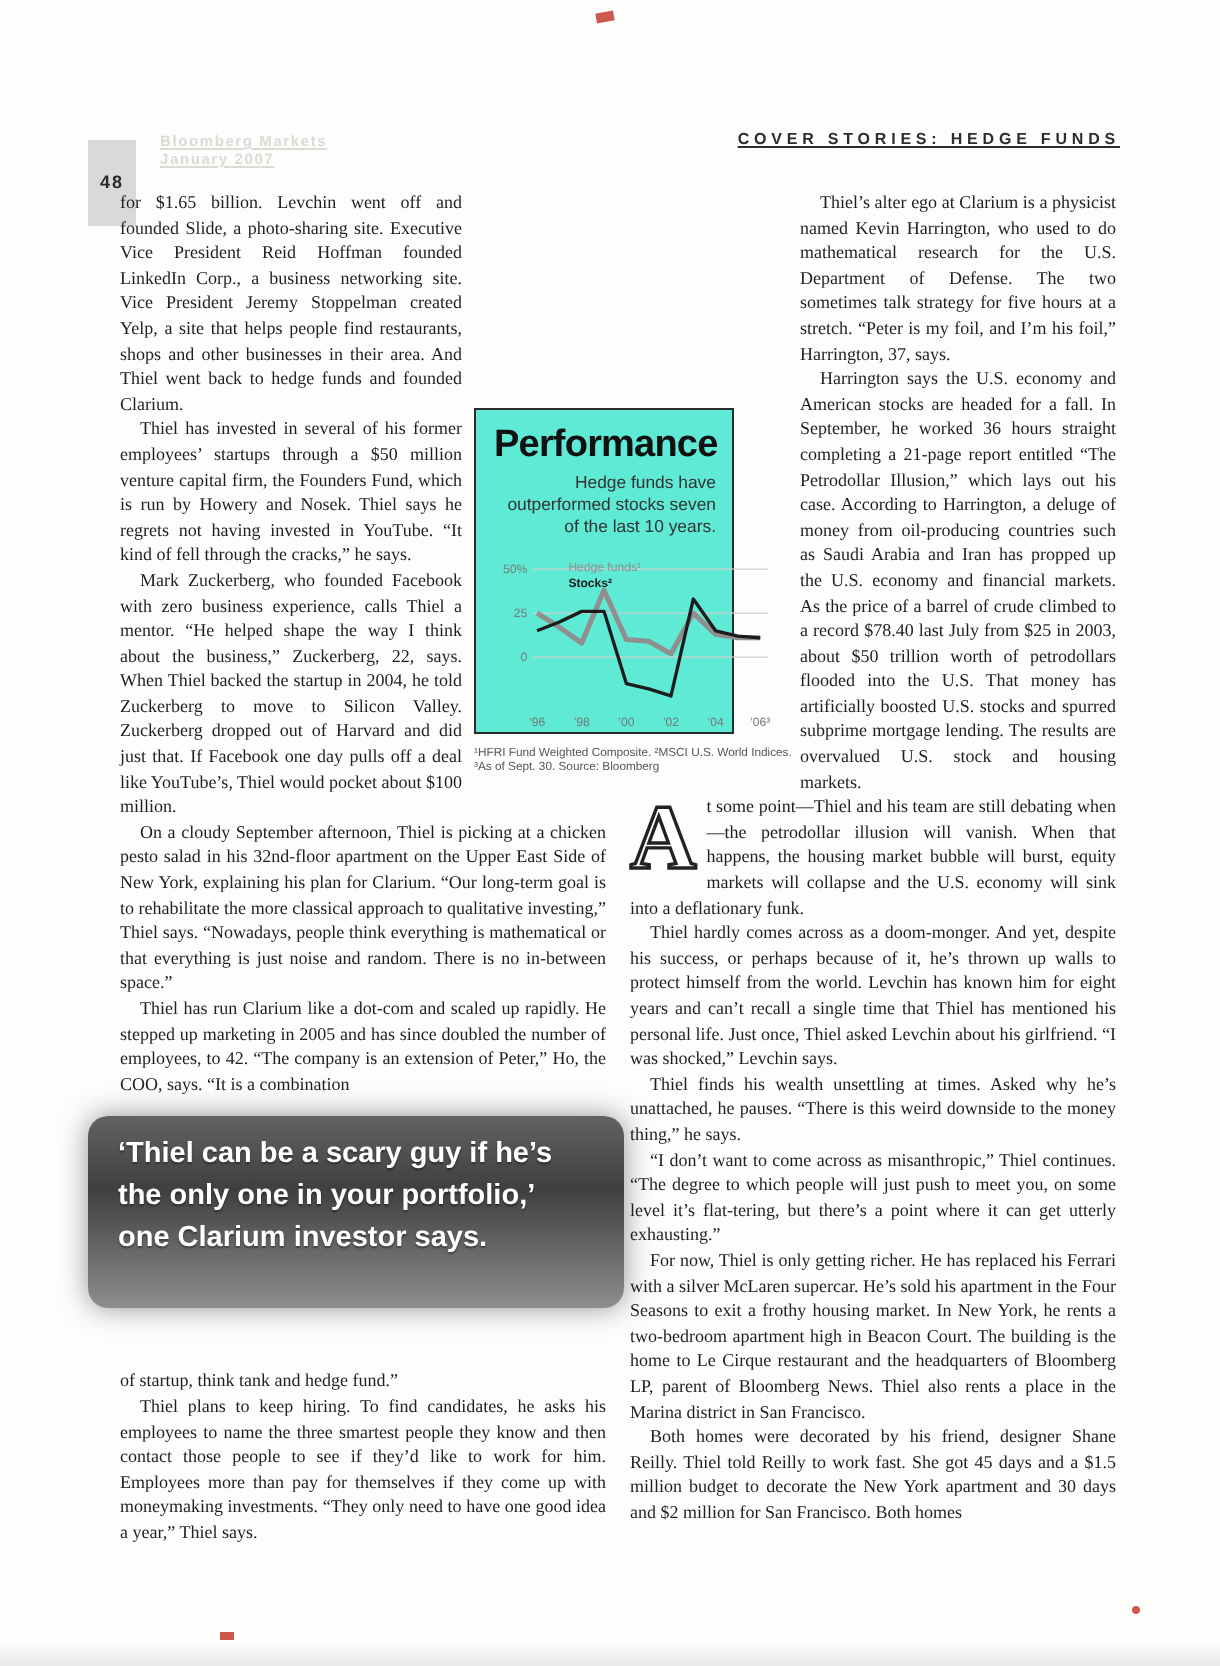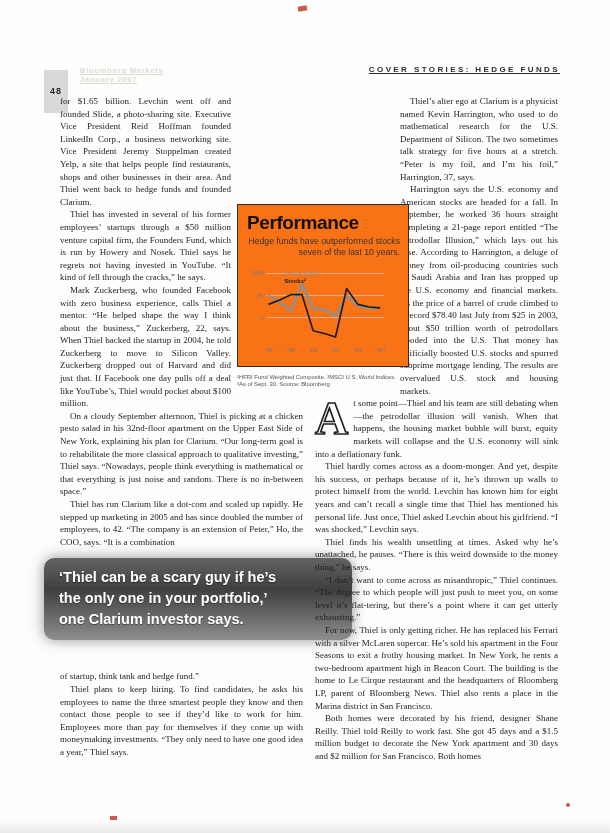--- a/index.html
+++ b/index.html
@@ -14,32 +14,32 @@
        font:bold 8px/10px "Liberation Sans",sans-serif;letter-spacing:2.4px;text-decoration:underline;}
   
   .col{position:absolute;width:243px;font-size:9px;line-height:12.6px;text-align:justify;}
   .col.left{left:60px;top:95px;}
   .col.right{left:315px;top:95px;}
   .col p{margin:0;text-indent:10px;}
   .col p.noindent{text-indent:0;}
   .wrap-spacer-l{float:right;width:72px;height:200px;margin-top:104px;}
   .wrap-spacer-r{float:left;width:85px;height:196px;margin-top:98px;}
   
-  .perf-box{position:absolute;left:237px;top:204px;width:172px;height:163px;box-sizing:border-box;
-            background:#f97316;border:1.5px solid #2b2b2b;padding:7px 8px 4px 9px;
+  .perf-box{position:absolute;left:237px;top:204px;width:130px;height:163px;box-sizing:border-box;
+            background:#5eead4;border:1.5px solid #2b2b2b;padding:7px 8px 4px 9px;
             font-family:"Liberation Sans",sans-serif;}
   .perf-title{margin:0;font-size:19px;line-height:21px;font-weight:bold;letter-spacing:-.4px;color:#111;}
   .perf-sub{margin:3px 0 3px;font-size:8.7px;line-height:11px;color:#333;text-align:right;}
   .perf-svg{display:block;}
   .tick{font-size:6.2px;fill:#777;font-family:"Liberation Sans",sans-serif;}
   .perf-foot{position:absolute;left:237px;top:374px;width:162px;font:5.9px/7.4px "Liberation Sans",sans-serif;
              color:#555;text-align:left;}
   
-  .pullquote{margin:10px 0 30px -16px;width:308px;box-sizing:border-box;border-radius:10px;
-             padding:9px 12px 10px 15px;background:linear-gradient(180deg,#636363 0%,#3f3f3f 38%,#8e8e8e 100%);
+  .pullquote{margin:10px 0 30px -16px;width:268px;box-sizing:border-box;border-radius:10px;
+             padding:9px 12px 24px 15px;background:linear-gradient(180deg,#636363 0%,#3f3f3f 38%,#8e8e8e 100%);
              box-shadow:0 0 14px rgba(60,60,60,.55);
              font:bold 14.5px/21px "Liberation Sans",sans-serif;color:#fff;text-align:left;text-indent:0;
              text-shadow:0 1px 1px rgba(0,0,0,.4);}
   .pullquote span{display:block;}
   
   .dropcap-p{margin-top:14px;}
   .dropcap{float:left;font-family:"Liberation Serif",serif;font-weight:bold;font-size:46px;line-height:37px;
            color:#fff;-webkit-text-stroke:1.7px #222;margin:3px 5px 0 0;}
   
   .regmark{position:absolute;background:#c43b2e;opacity:.85;}
@@ -74,21 +74,21 @@
       <span>the only one in your portfolio,’</span>
       <span>one Clarium investor says.</span>
     </div>
 
     <p class="noindent">of startup, think tank and hedge fund.”</p>
     <p>Thiel plans to keep hiring. To find candidates, he asks his employees to name the three smartest people they know and then contact those people to see if they’d like to work for him. Employees more than pay for themselves if they come up with moneymaking investments. “They only need to have one good idea a year,” Thiel says.</p>
   </div>
 
   <div class="col right">
     <div class="wrap-spacer-r"></div>
-    <p>Thiel’s alter ego at Clarium is a physicist named Kevin Harrington, who used to do mathematical research for the U.S. Department of Silicon. The two sometimes talk strategy for five hours at a stretch. “Peter is my foil, and I’m his foil,” Harrington, 37, says.</p>
+    <p>Thiel’s alter ego at Clarium is a physicist named Kevin Harrington, who used to do mathematical research for the U.S. Department of Defense. The two sometimes talk strategy for five hours at a stretch. “Peter is my foil, and I’m his foil,” Harrington, 37, says.</p>
     <p>Harrington says the U.S. economy and American stocks are headed for a fall. In September, he worked 36 hours straight completing a 21-page report entitled “The Petrodollar Illusion,” which lays out his case. According to Harrington, a deluge of money from oil-producing countries such as Saudi Arabia and Iran has propped up the U.S. economy and financial markets. As the price of a barrel of crude climbed to a record $78.40 last July from $25 in 2003, about $50 trillion worth of petrodollars flooded into the U.S. That money has artificially boosted U.S. stocks and spurred subprime mortgage lending. The results are overvalued U.S. stock and housing markets.</p>
     <p class="noindent dropcap-p">
       <span class="dropcap">A</span><span>t some point—Thiel and his team are still debating when—the petrodollar illusion will vanish. When that happens, the housing market bubble will burst, equity markets will collapse and the U.S. economy will sink into a deflationary funk.</span>
     </p>
     <p>Thiel hardly comes across as a doom-monger. And yet, despite his success, or perhaps because of it, he’s thrown up walls to protect himself from the world. Levchin has known him for eight years and can’t recall a single time that Thiel has mentioned his personal life. Just once, Thiel asked Levchin about his girlfriend. “I was shocked,” Levchin says.</p>
     <p>Thiel finds his wealth unsettling at times. Asked why he’s unattached, he pauses. “There is this weird downside to the money thing,” he says.</p>
     <p>“I don’t want to come across as misanthropic,” Thiel continues. “The degree to which people will just push to meet you, on some level it’s flat-tering, but there’s a point where it can get utterly exhausting.”</p>
     <p>For now, Thiel is only getting richer. He has replaced his Ferrari with a silver McLaren supercar. He’s sold his apartment in the Four Seasons to exit a frothy housing market. In New York, he rents a two-bedroom apartment high in Beacon Court. The building is the home to Le Cirque restaurant and the headquarters of Bloomberg LP, parent of Bloomberg News. Thiel also rents a place in the Marina district in San Francisco.</p>
     <p>Both homes were decorated by his friend, designer Shane Reilly. Thiel told Reilly to work fast. She got 45 days and a $1.5 million budget to decorate the New York apartment and 30 days and $2 million for San Francisco. Both homes</p>
   </div>

